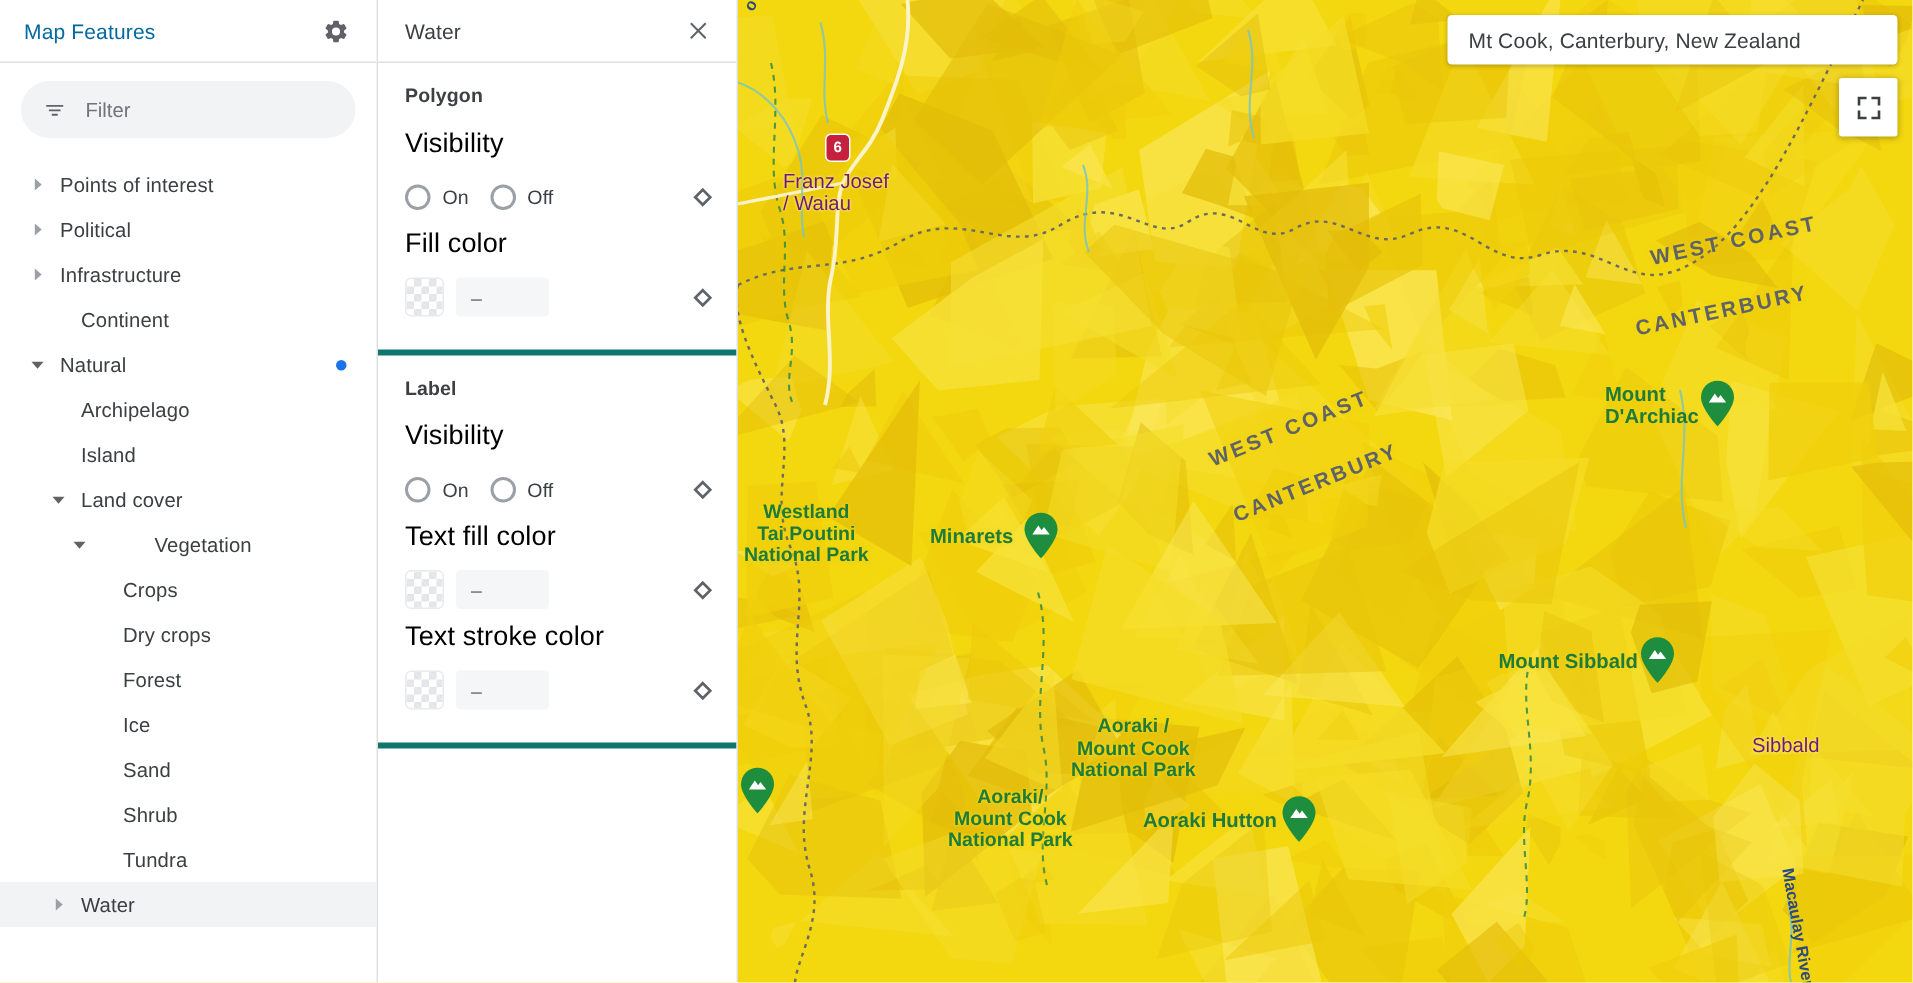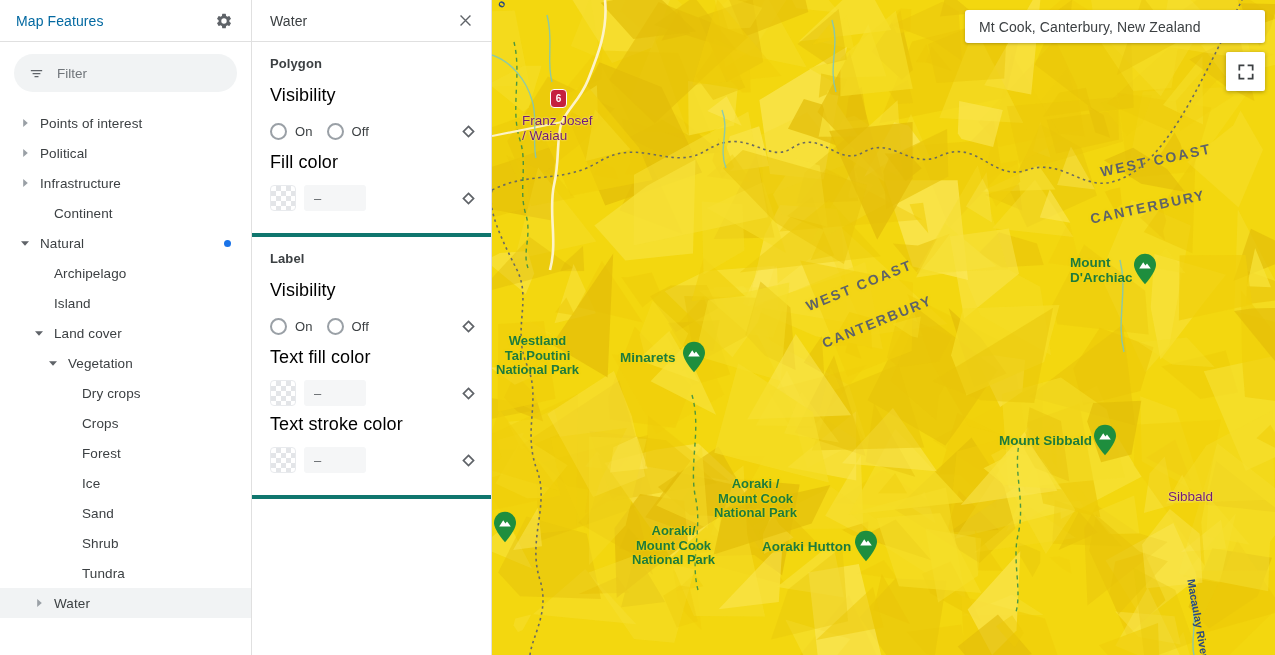--- a/index.html
+++ b/index.html
@@ -308,35 +308,35 @@
           <span class="tree-label">Island</span>
         </div>
         <div class="tree-row" style="padding-left: 32px;">
           <span class="twisty">
             <svg width="10" height="10" viewBox="0 0 10 10">
               <path fill="#5f6368" d="M1 3.2h8L5 7.8z"></path>
             </svg>
           </span>
           <span class="tree-label">Land cover</span>
         </div>
-        <div class="tree-row" style="padding-left: 46px;">
+        <div class="tree-row" style="padding-left: 46px; gap: 35px;">
           <span class="twisty">
             <svg width="10" height="10" viewBox="0 0 10 10">
               <path fill="#5f6368" d="M1 3.2h8L5 7.8z"></path>
             </svg>
           </span>
           <span class="tree-label">Vegetation</span>
         </div>
         <div class="tree-row" style="padding-left: 60px;">
           <span class="twisty"></span>
+          <span class="tree-label">Crops</span>
+        </div>
+        <div class="tree-row" style="padding-left: 60px;">
+          <span class="twisty"></span>
           <span class="tree-label">Dry crops</span>
-        </div>
-        <div class="tree-row" style="padding-left: 60px;">
-          <span class="twisty"></span>
-          <span class="tree-label">Crops</span>
         </div>
         <div class="tree-row" style="padding-left: 60px;">
           <span class="twisty"></span>
           <span class="tree-label">Forest</span>
         </div>
         <div class="tree-row" style="padding-left: 60px;">
           <span class="twisty"></span>
           <span class="tree-label">Ice</span>
         </div>
         <div class="tree-row" style="padding-left: 60px;">

